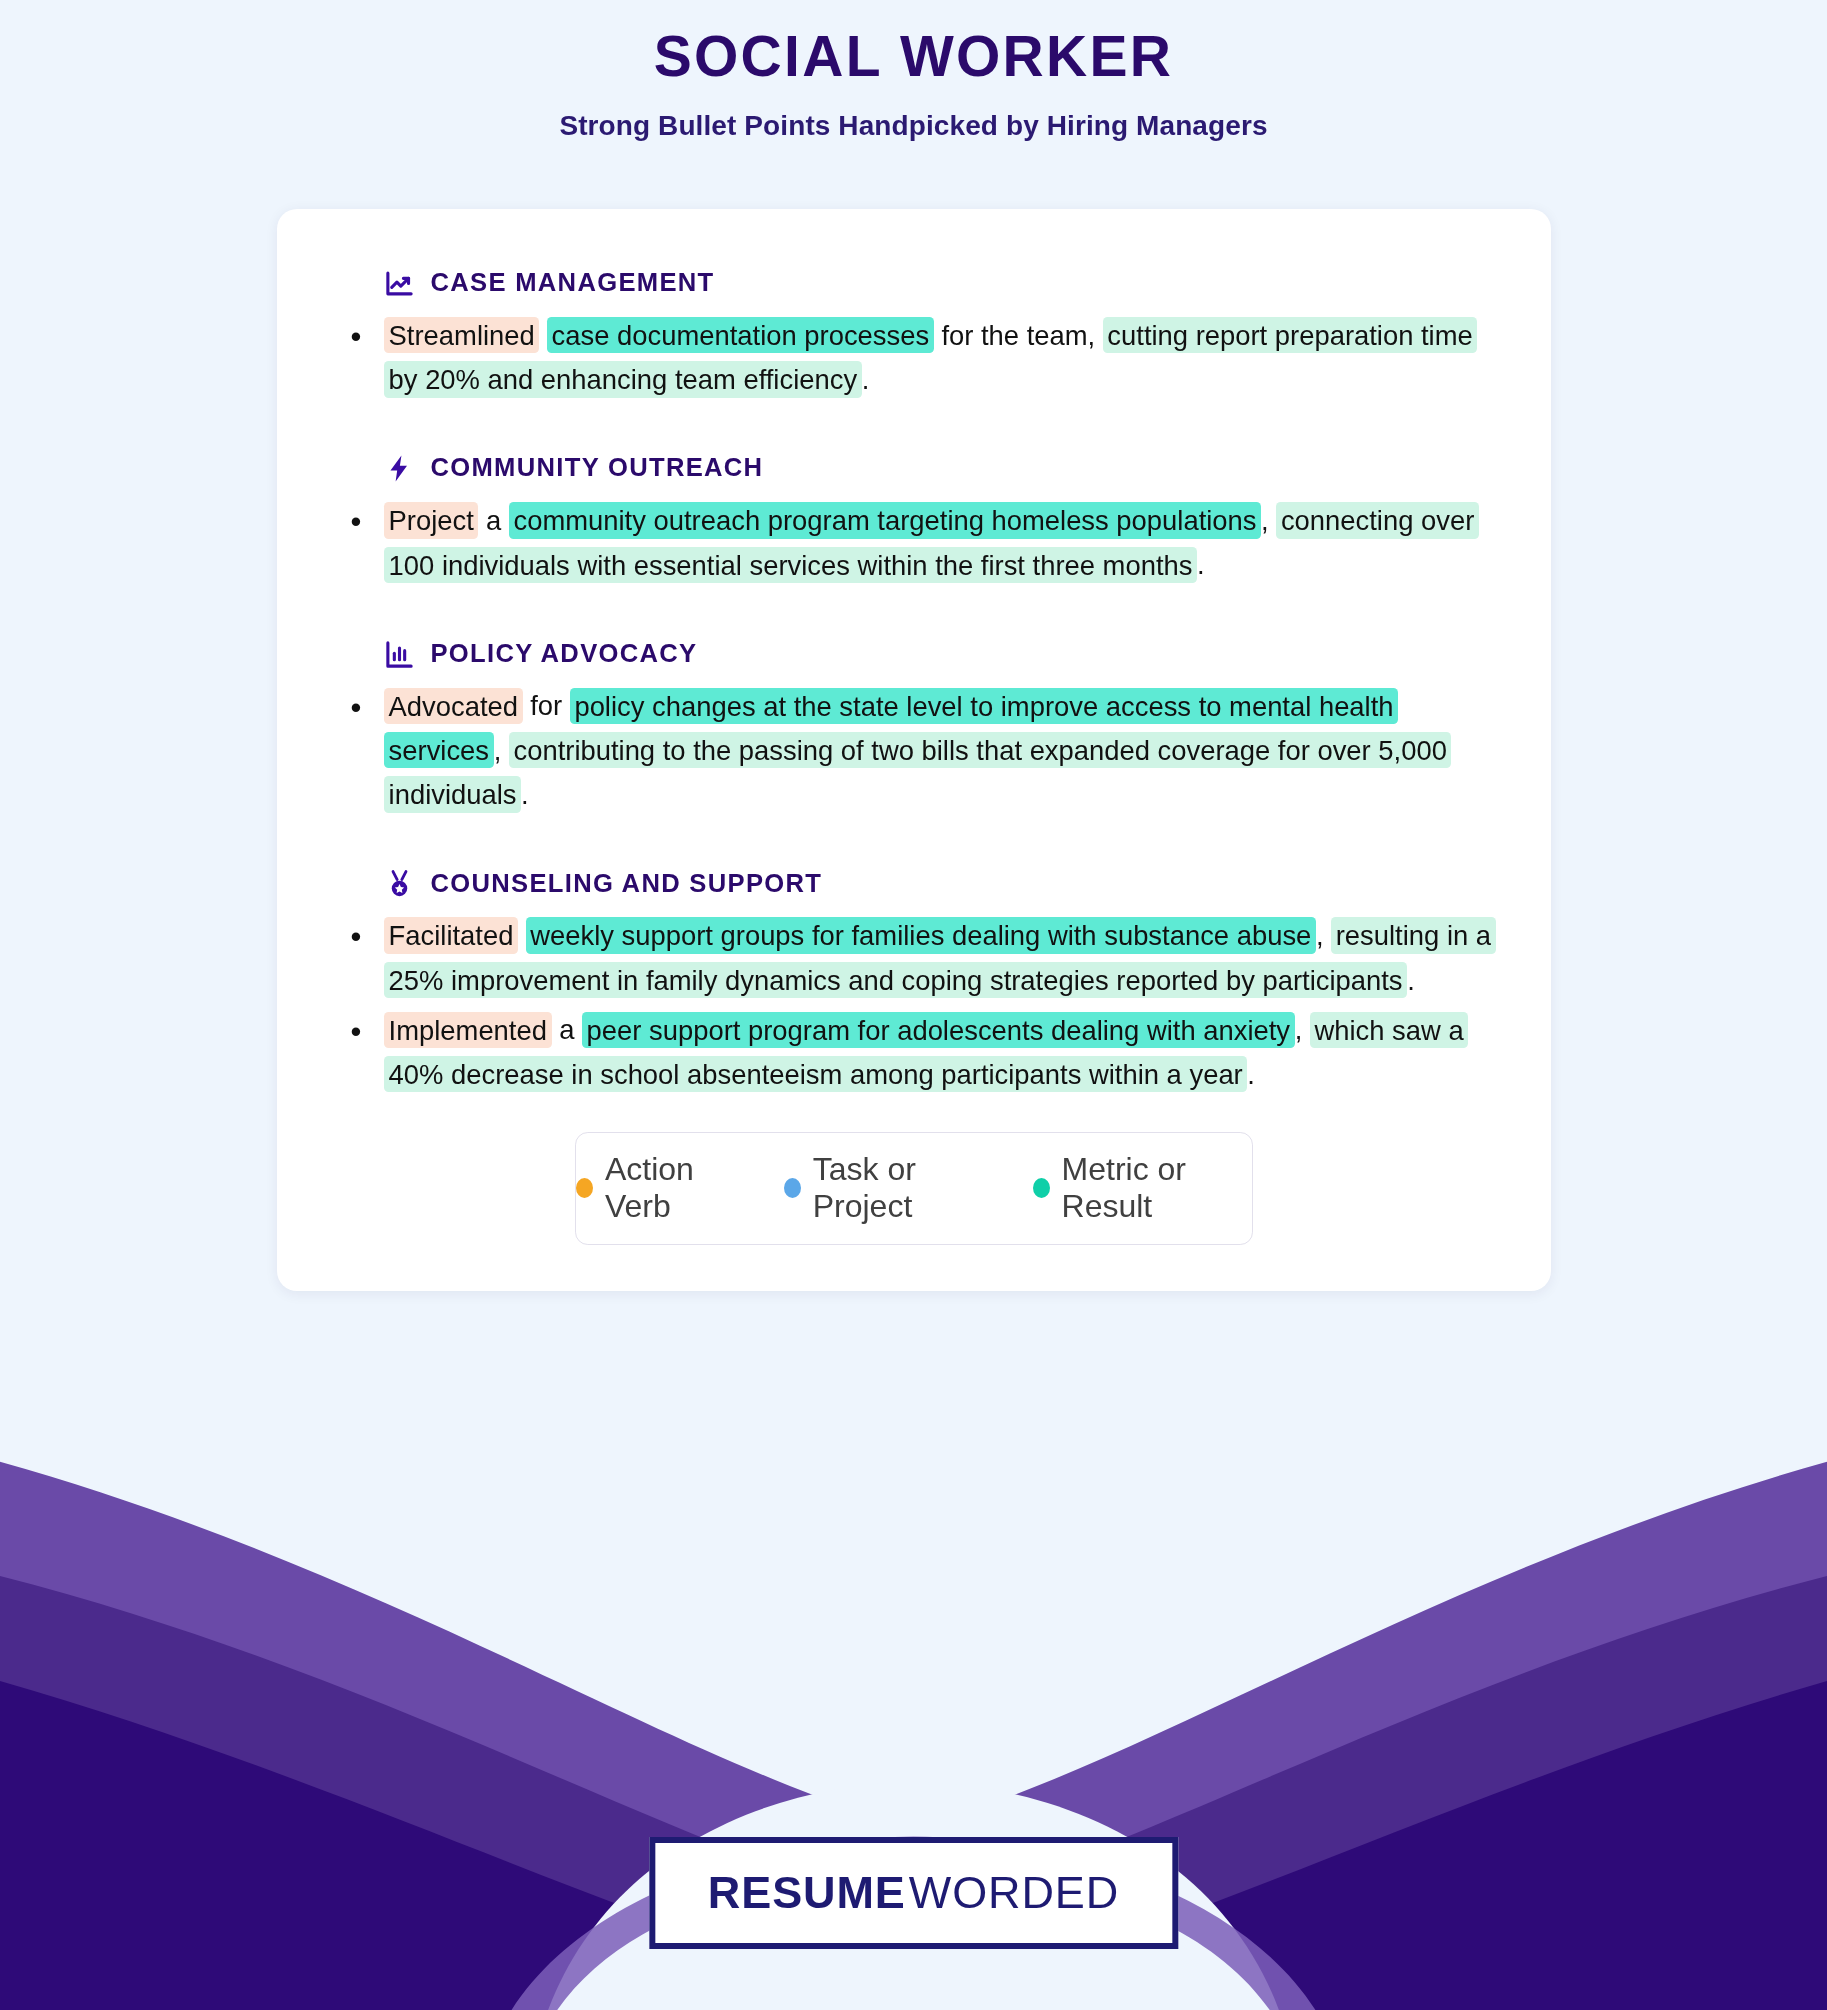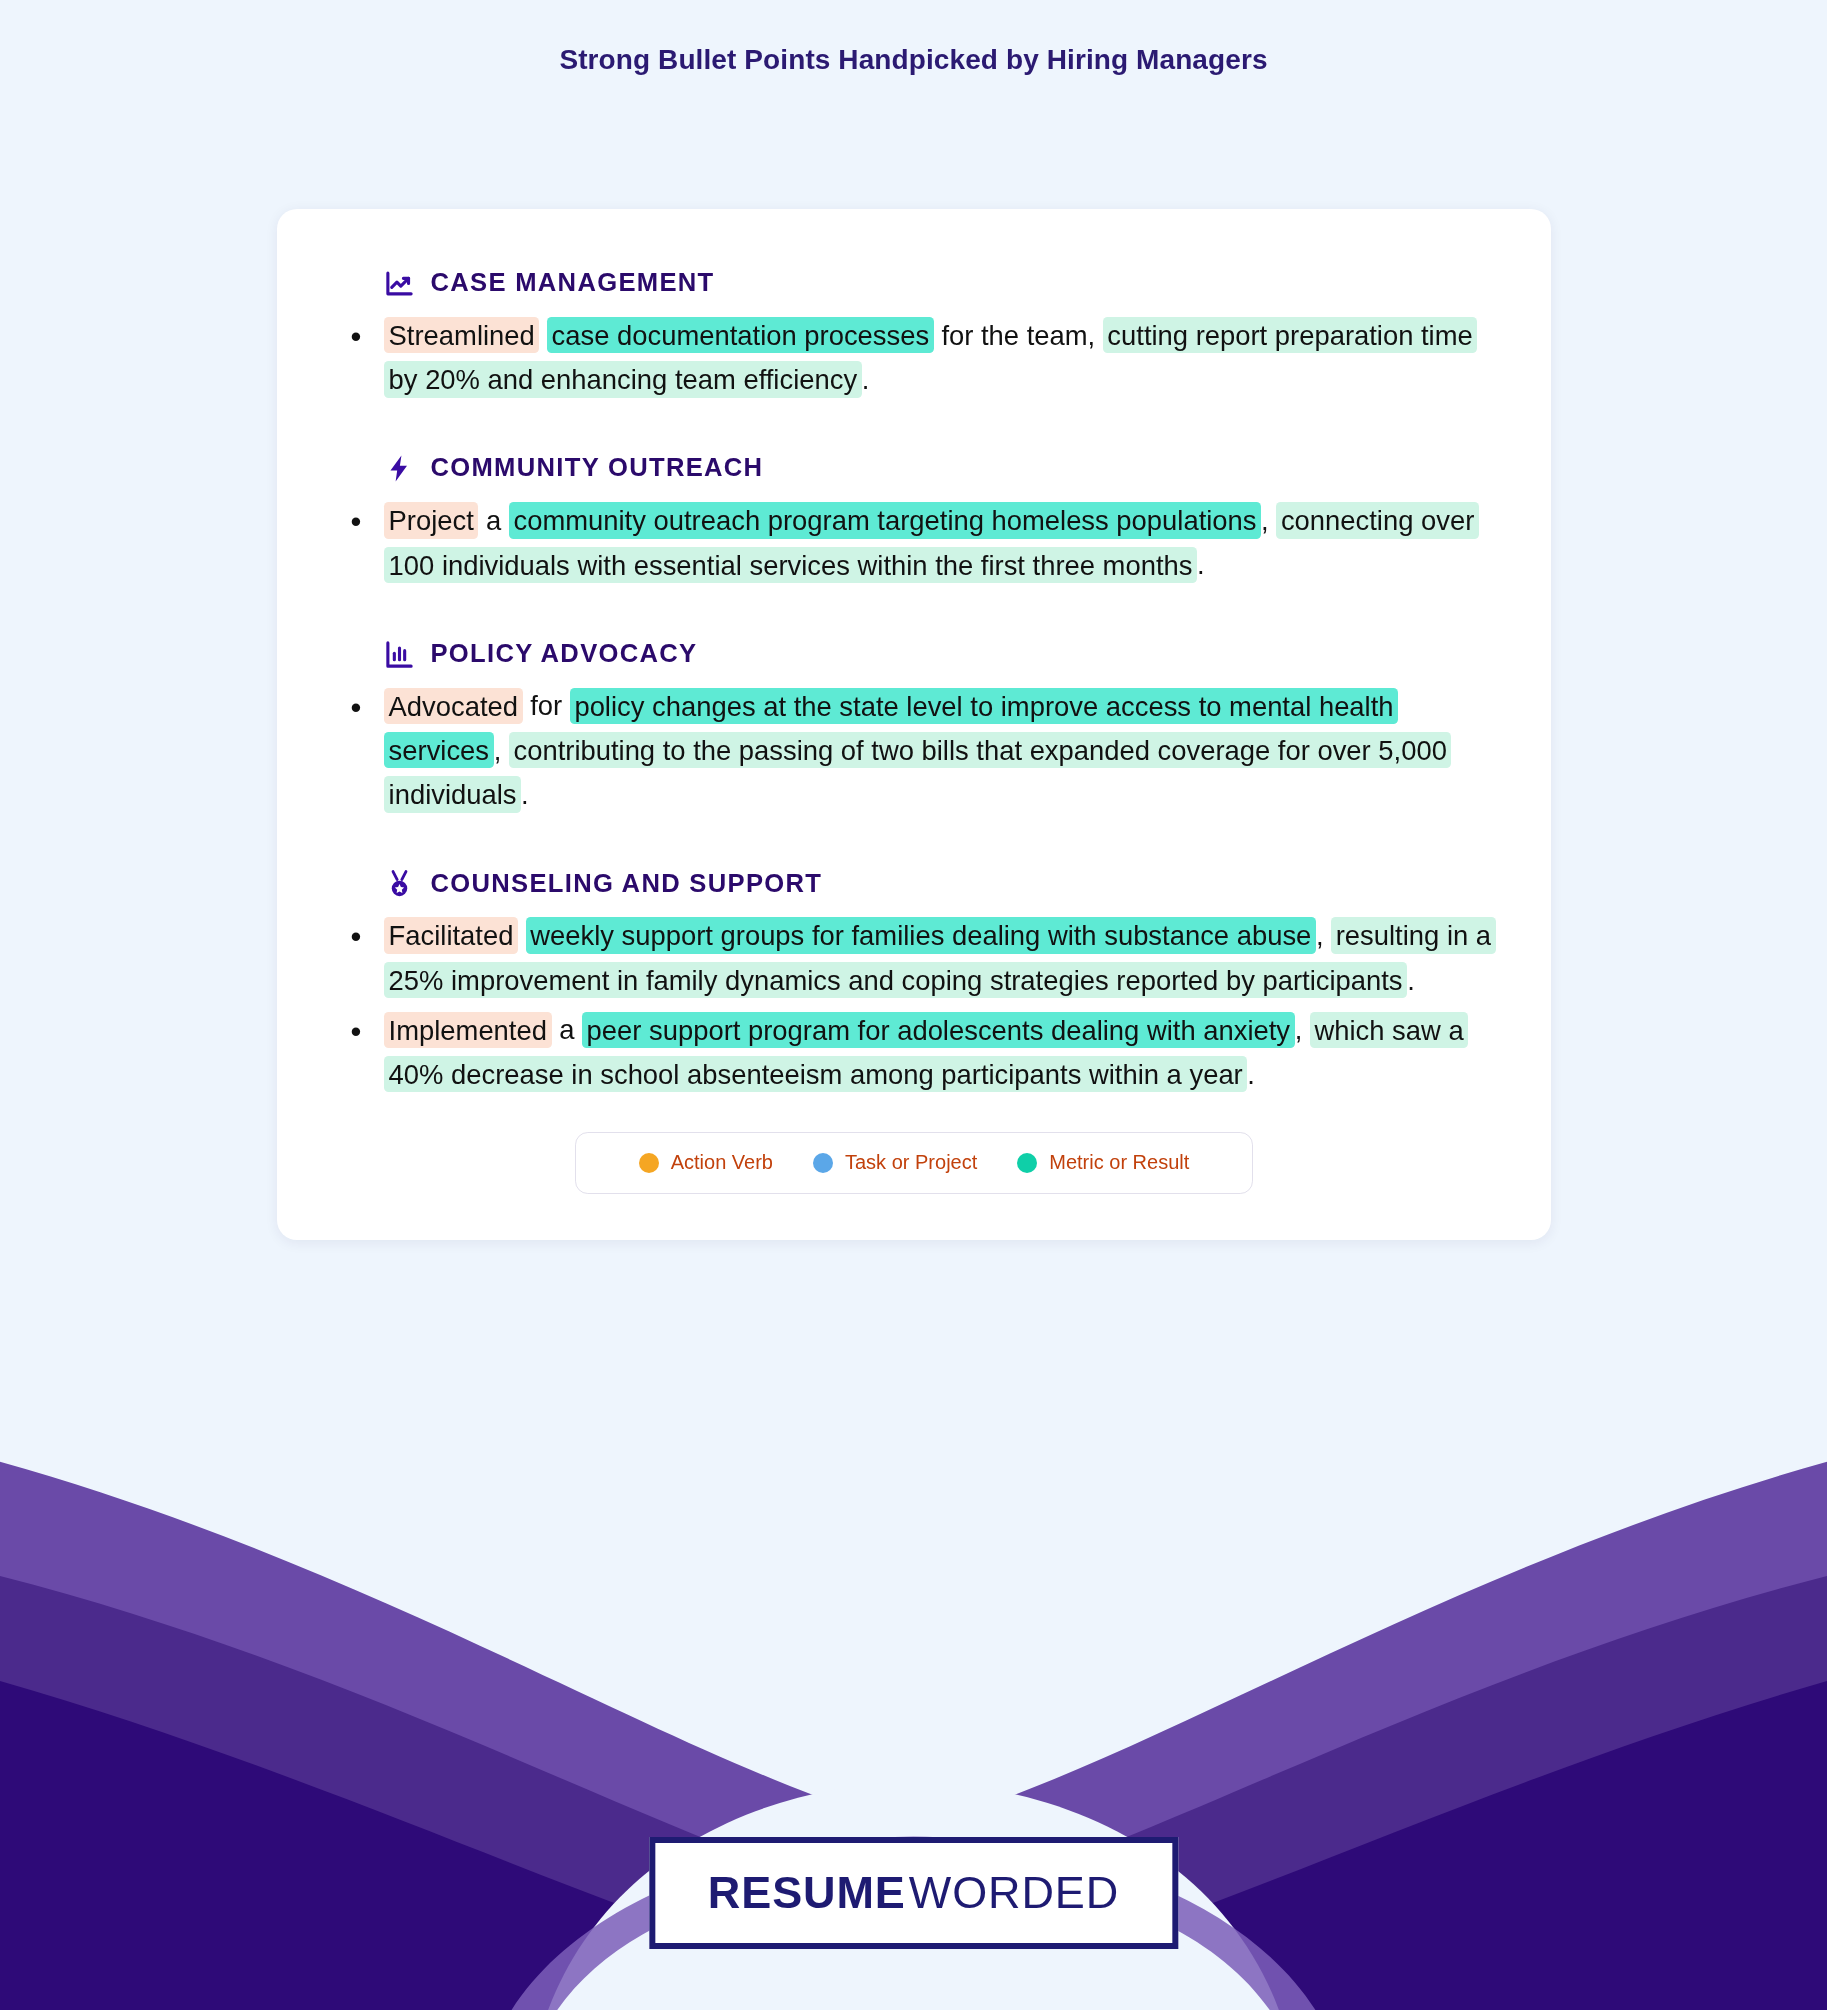--- a/index.html
+++ b/index.html
@@ -62,21 +62,21 @@
   .sec-gap { height:40px; }
 
   .legend {
     margin:35px auto 9.1px auto; width:676px;
     border:1.8px solid #E2E0EC; border-radius:12.8px;
     padding:18.3px 0; display:flex; justify-content:center;
     align-items:center; gap:40px; background:#fff;
   }
   .legend-item { display:flex; align-items:center; gap:12px; }
   .legend-dot { width:20px; height:20px; border-radius:50%; display:block; }
-  .legend-label { font-size:20px; color:#c2410c; }
+  .legend-label { font-size:32px; color:#404040; }
 
   .logo-wrap {
     position:absolute; z-index:3; left:50%; transform:translateX(-50%);
     top:1837px;
   }
   .logo {
     border:6.4px solid #1E1B72; background:#FFFFFF;
     padding:24px 53px; display:flex; gap:3px; align-items:baseline;
   }
   .logo-bold { font-size:45px; font-weight:bold; color:#1E1B72; letter-spacing:0.9px; }
@@ -87,20 +87,21 @@
 
 <svg id="waves" viewBox="0 0 2000 2200" preserveAspectRatio="none">
   <path fill="#6A4AA8" d="M0 1600 C 430 1720, 760 1940, 1000 2000 C 1240 1940, 1570 1720, 2000 1600 L2000 2200 L0 2200 Z"></path>
   <path fill="#4B2A8C" d="M0 1725 C 430 1835, 760 2035, 1000 2090 C 1240 2035, 1570 1835, 2000 1725 L2000 2200 L0 2200 Z"></path>
   <path fill="#2E0A78" d="M0 1840 C 400 1955, 730 2130, 1000 2185 C 1270 2130, 1600 1955, 2000 1840 L2000 2200 L0 2200 Z"></path>
   <path fill="#EEF5FD" d="M600 2200 C 660 2040, 820 1955, 1000 1950 C 1180 1955, 1340 2040, 1400 2200 Z"></path>
   <path fill="#7B5EB8" opacity="0.85" d="M560 2200 C 640 2075, 830 2012, 1000 2010 C 1170 2012, 1360 2075, 1440 2200 L1390 2200 C 1320 2100, 1170 2050, 1000 2048 C 830 2050, 680 2100, 610 2200 Z"></path>
 </svg>
 
 <div class="header">
+  <h1 class="title">SOCIAL WORKER</h1>
   <p class="subtitle">Strong Bullet Points Handpicked by Hiring Managers</p>
 </div>
 
 <div class="card">
   <div id="sections-root">
       <div class="section">
         <div class="section-head first">
           <span class="sec-icon">
             <svg viewBox="0 0 24 24" fill="none" stroke="currentColor" stroke-width="2.4" stroke-linecap="round" stroke-linejoin="round">
               <path d="M3 4v16h18"></path>

